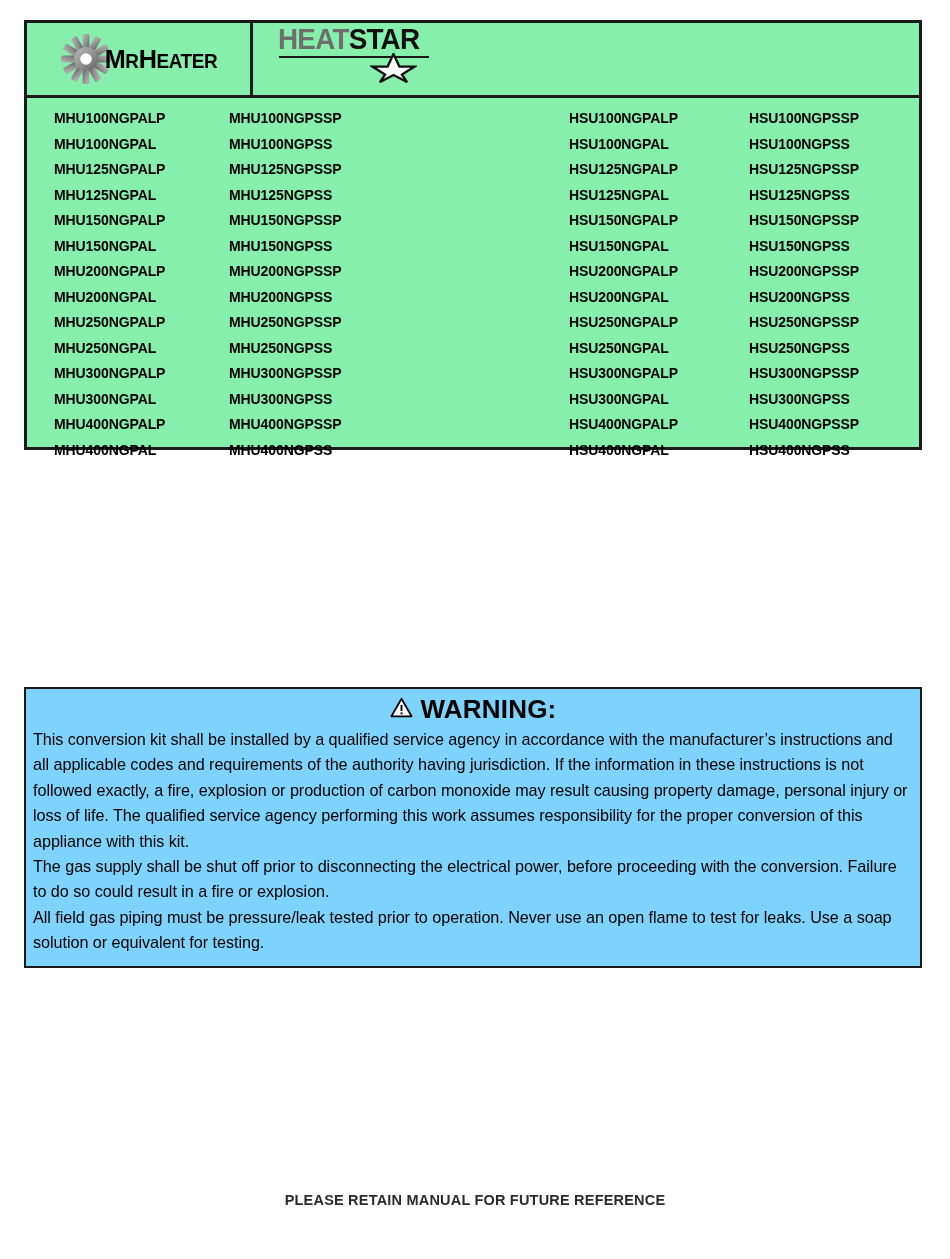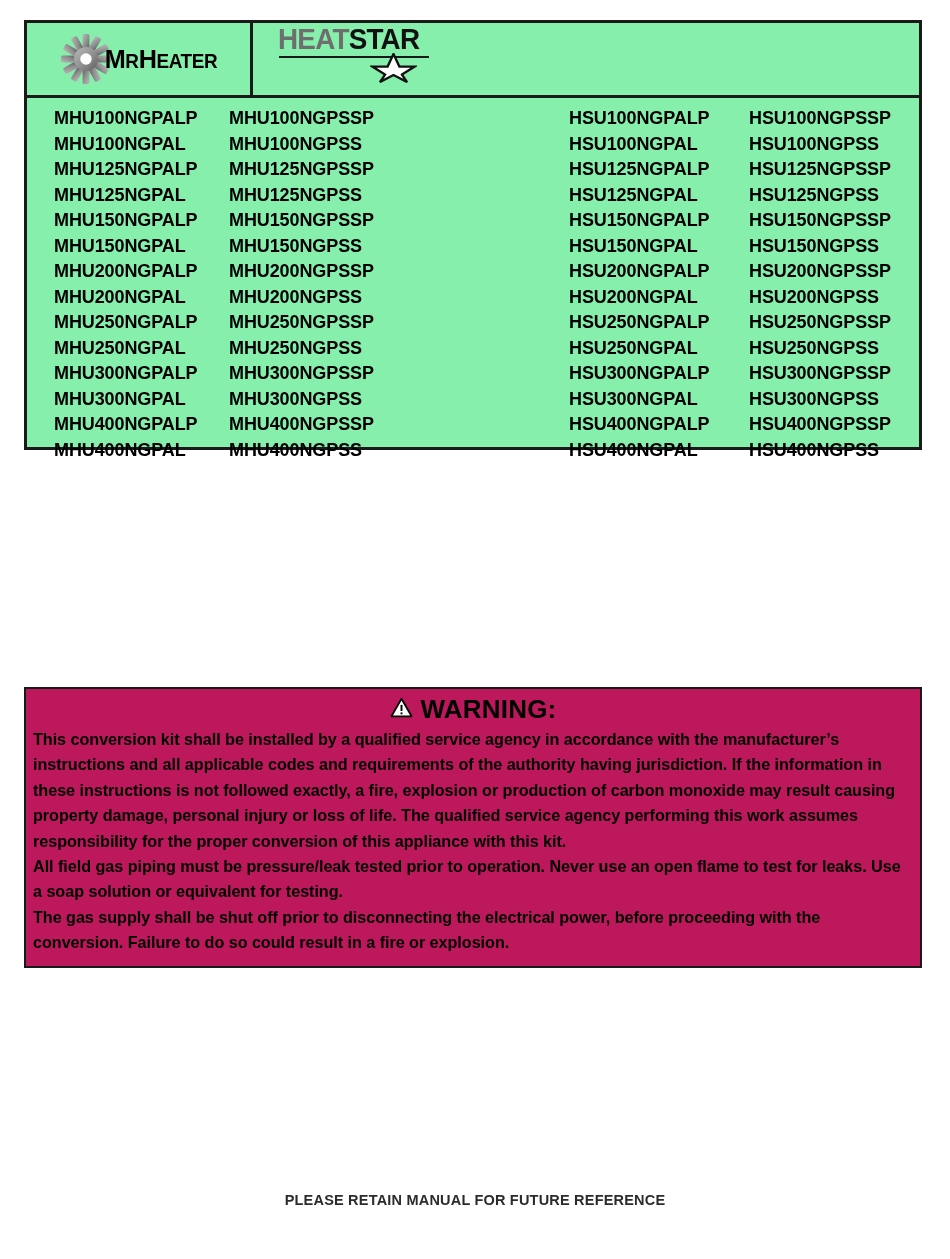--- a/index.html
+++ b/index.html
@@ -153,57 +153,57 @@
   .model-col {
     position: absolute;
     top: 8px;
   }
   #model-col-0 { left: 27px; }
   #model-col-1 { left: 202px; }
   #model-col-2 { left: 542px; }
   #model-col-3 { left: 722px; }
 
   .model-item {
-    font-size: 18px;
+    font-size: 14px;
     font-weight: bold;
     line-height: 25.5px;
     letter-spacing: -0.1px;
     white-space: nowrap;
   }
 
   
   #warning-box {
     position: absolute;
     left: 24px;
     top: 687px;
     width: 898px;
     height: 281px;
     border: 2px solid #1a1a1a;
     box-sizing: border-box;
-    background: #be185d;
+    background: #7dd3fc;
     padding: 5px 7px 0 7px;
   }
 
   #warning-heading {
     text-align: center;
     font-size: 26px;
     font-weight: bold;
     letter-spacing: 0.2px;
     line-height: 31px;
     margin-bottom: 2px;
     display: flex;
     align-items: center;
     justify-content: center;
     gap: 8px;
   }
   .warn-tri { flex: 0 0 auto; display:block; }
 
   .warning-para {
     font-size: 16.2px;
-    font-weight: bold;
+    font-weight: normal;
     line-height: 25.4px;
     letter-spacing: -0.05px;
     text-align: left;
   }
 
   
   #footer-retain {
     position: absolute;
     left: 0;
     top: 1192px;
@@ -380,18 +380,18 @@
     <span class="warn-tri">
       <svg width="23" height="21" viewBox="0 0 26 24" aria-hidden="true">
         <path d="M13 2 L24.5 22 L1.5 22 Z" fill="#ffffff" stroke="#000000" stroke-width="2" stroke-linejoin="round"></path>
         <rect x="11.9" y="9" width="2.2" height="7" fill="#000000"></rect>
         <rect x="11.9" y="17.6" width="2.2" height="2.2" fill="#000000"></rect>
       </svg>
     </span>
     <span>WARNING:</span>
   </div>
   <div class="warning-para">This conversion kit shall be installed by a qualified service agency in accordance with the manufacturer’s instructions and all applicable codes and requirements of the authority having jurisdiction. If the information in these instructions is not followed exactly, a fire, explosion or production of carbon monoxide may result causing property damage, personal injury or loss of life. The qualified service agency performing this work assumes responsibility for the proper conversion of this appliance with this kit.</div>
+  <div class="warning-para">The gas supply shall be shut off prior to disconnecting the electrical power, before proceeding with the conversion. Failure to do so could result in a fire or explosion.</div>
   <div class="warning-para">All field gas piping must be pressure/leak tested prior to operation. Never use an open flame to test for leaks. Use a soap solution or equivalent for testing.</div>
-  <div class="warning-para">The gas supply shall be shut off prior to disconnecting the electrical power, before proceeding with the conversion. Failure to do so could result in a fire or explosion.</div>
 </div>
 
 <div id="footer-retain">PLEASE RETAIN MANUAL FOR FUTURE REFERENCE</div>
 <div id="footer-docnum">60471</div>
 
 </body></html>

